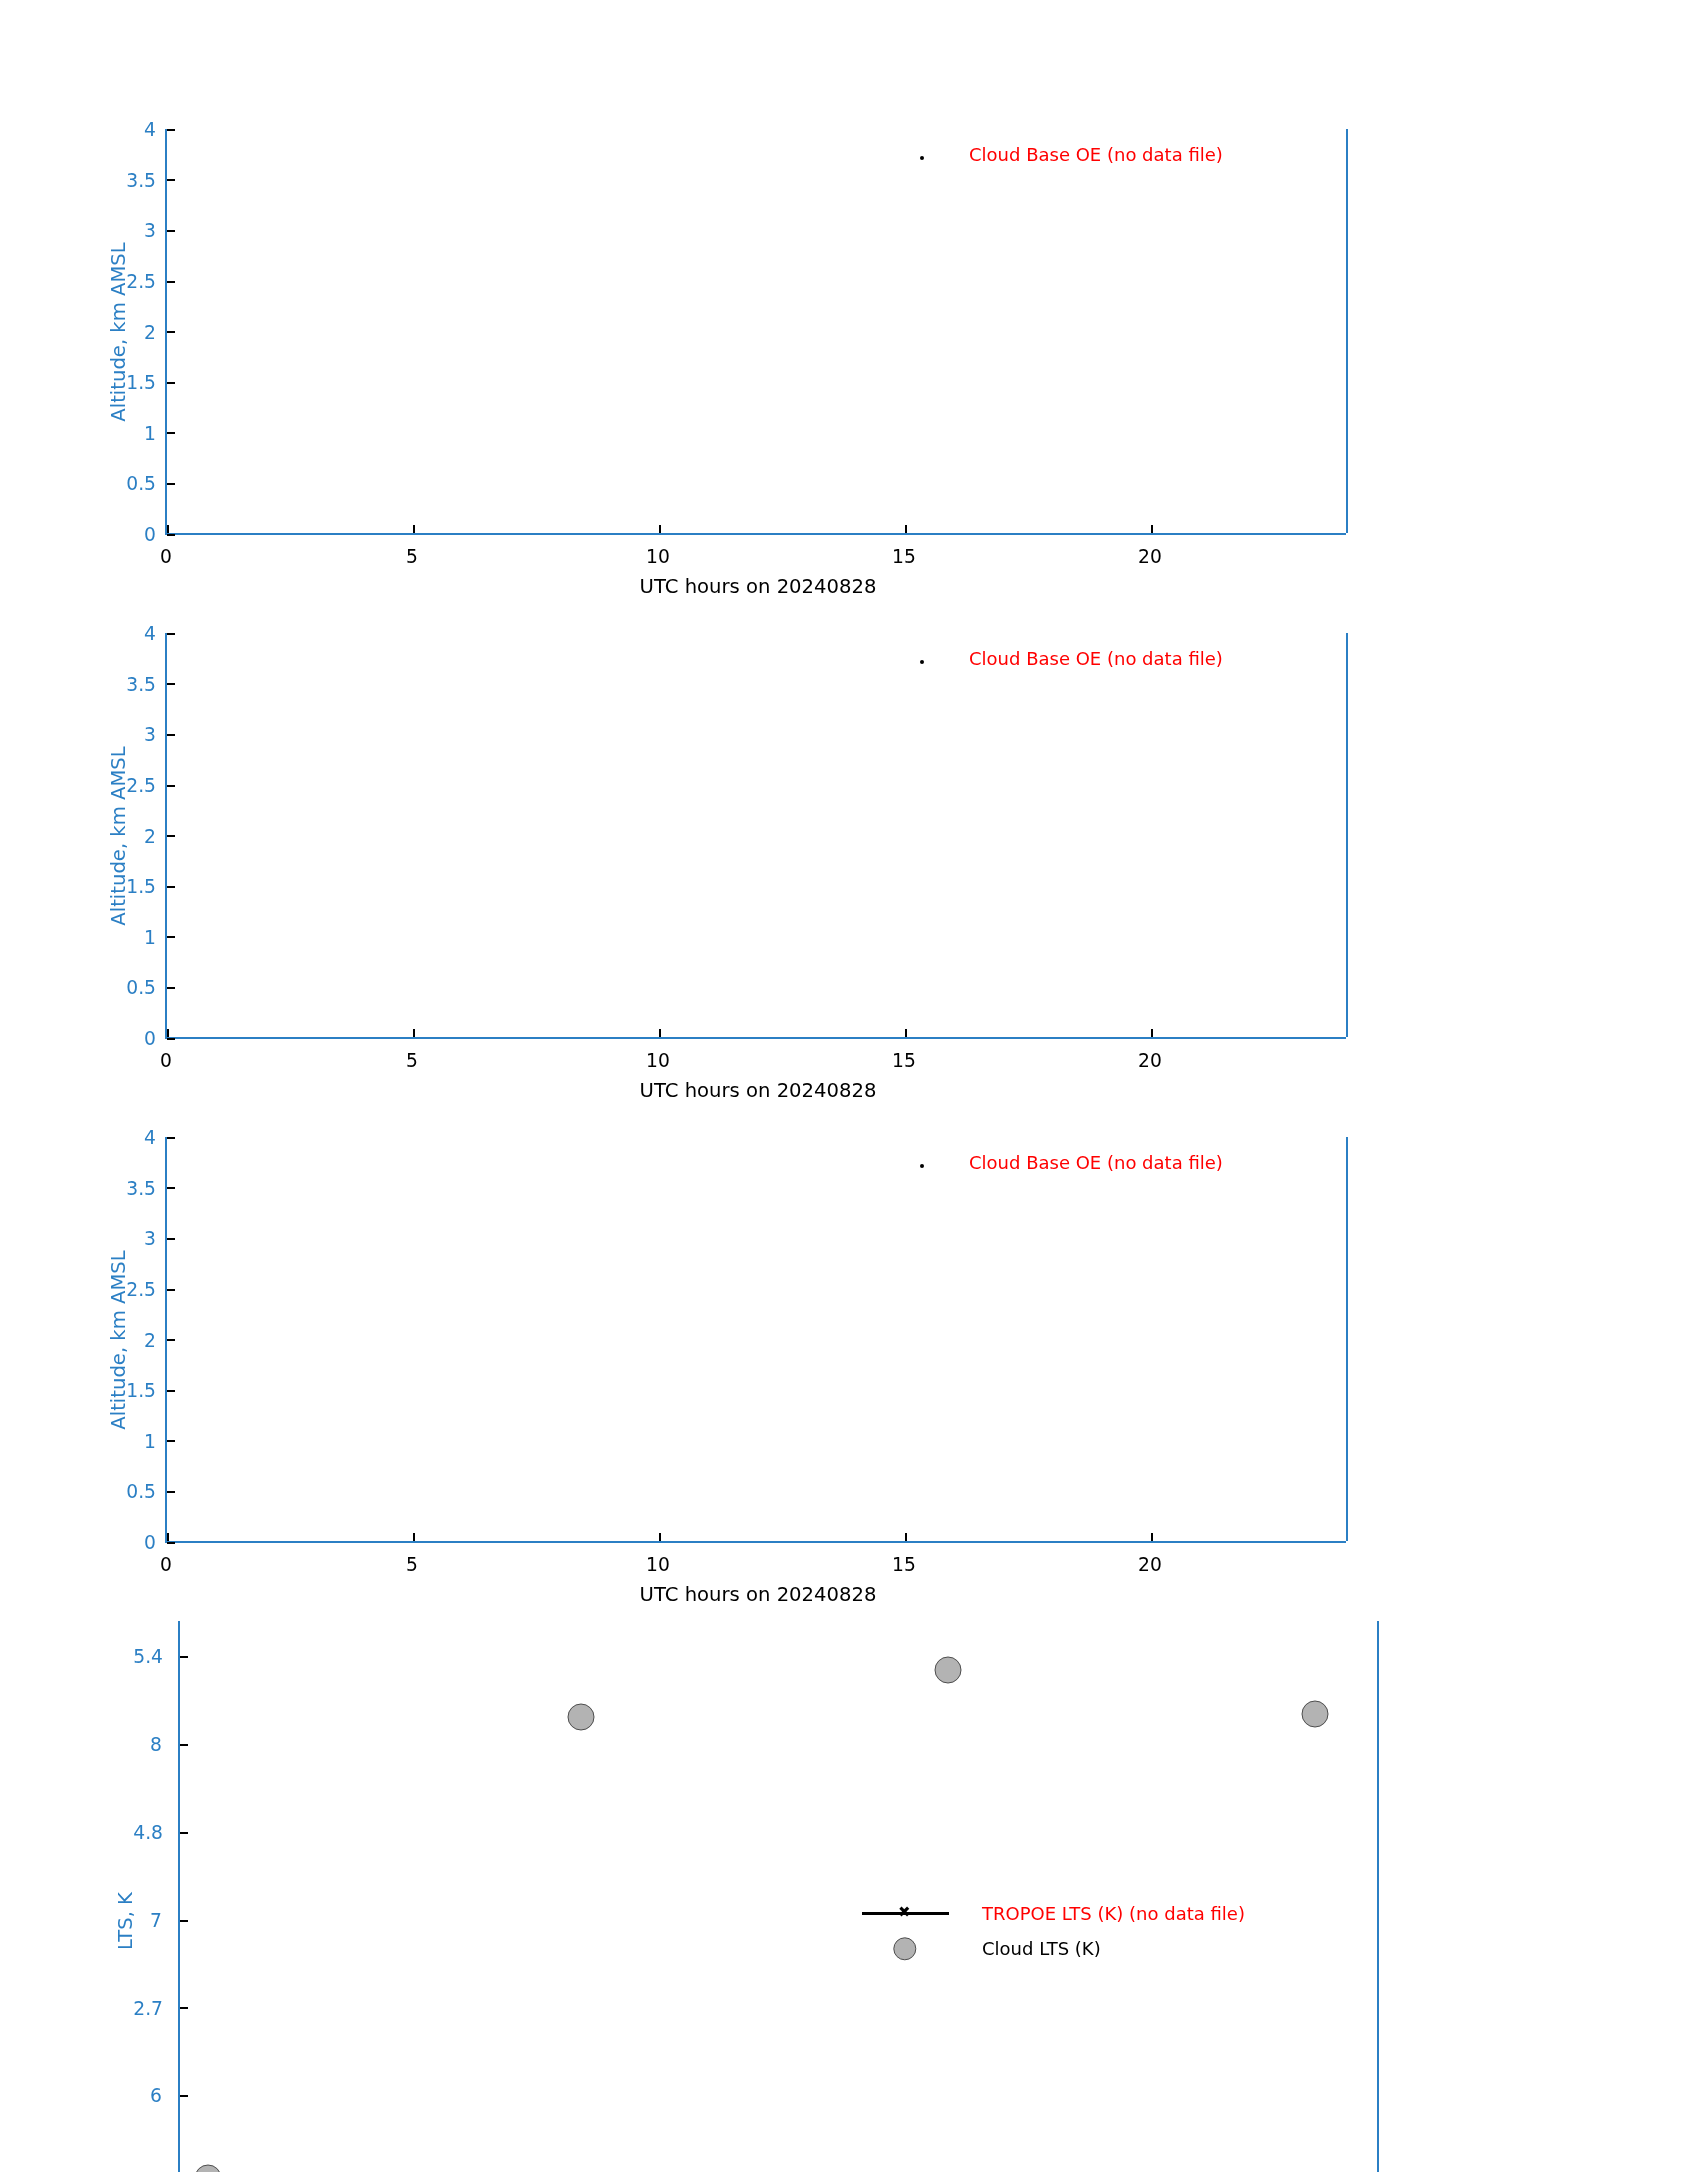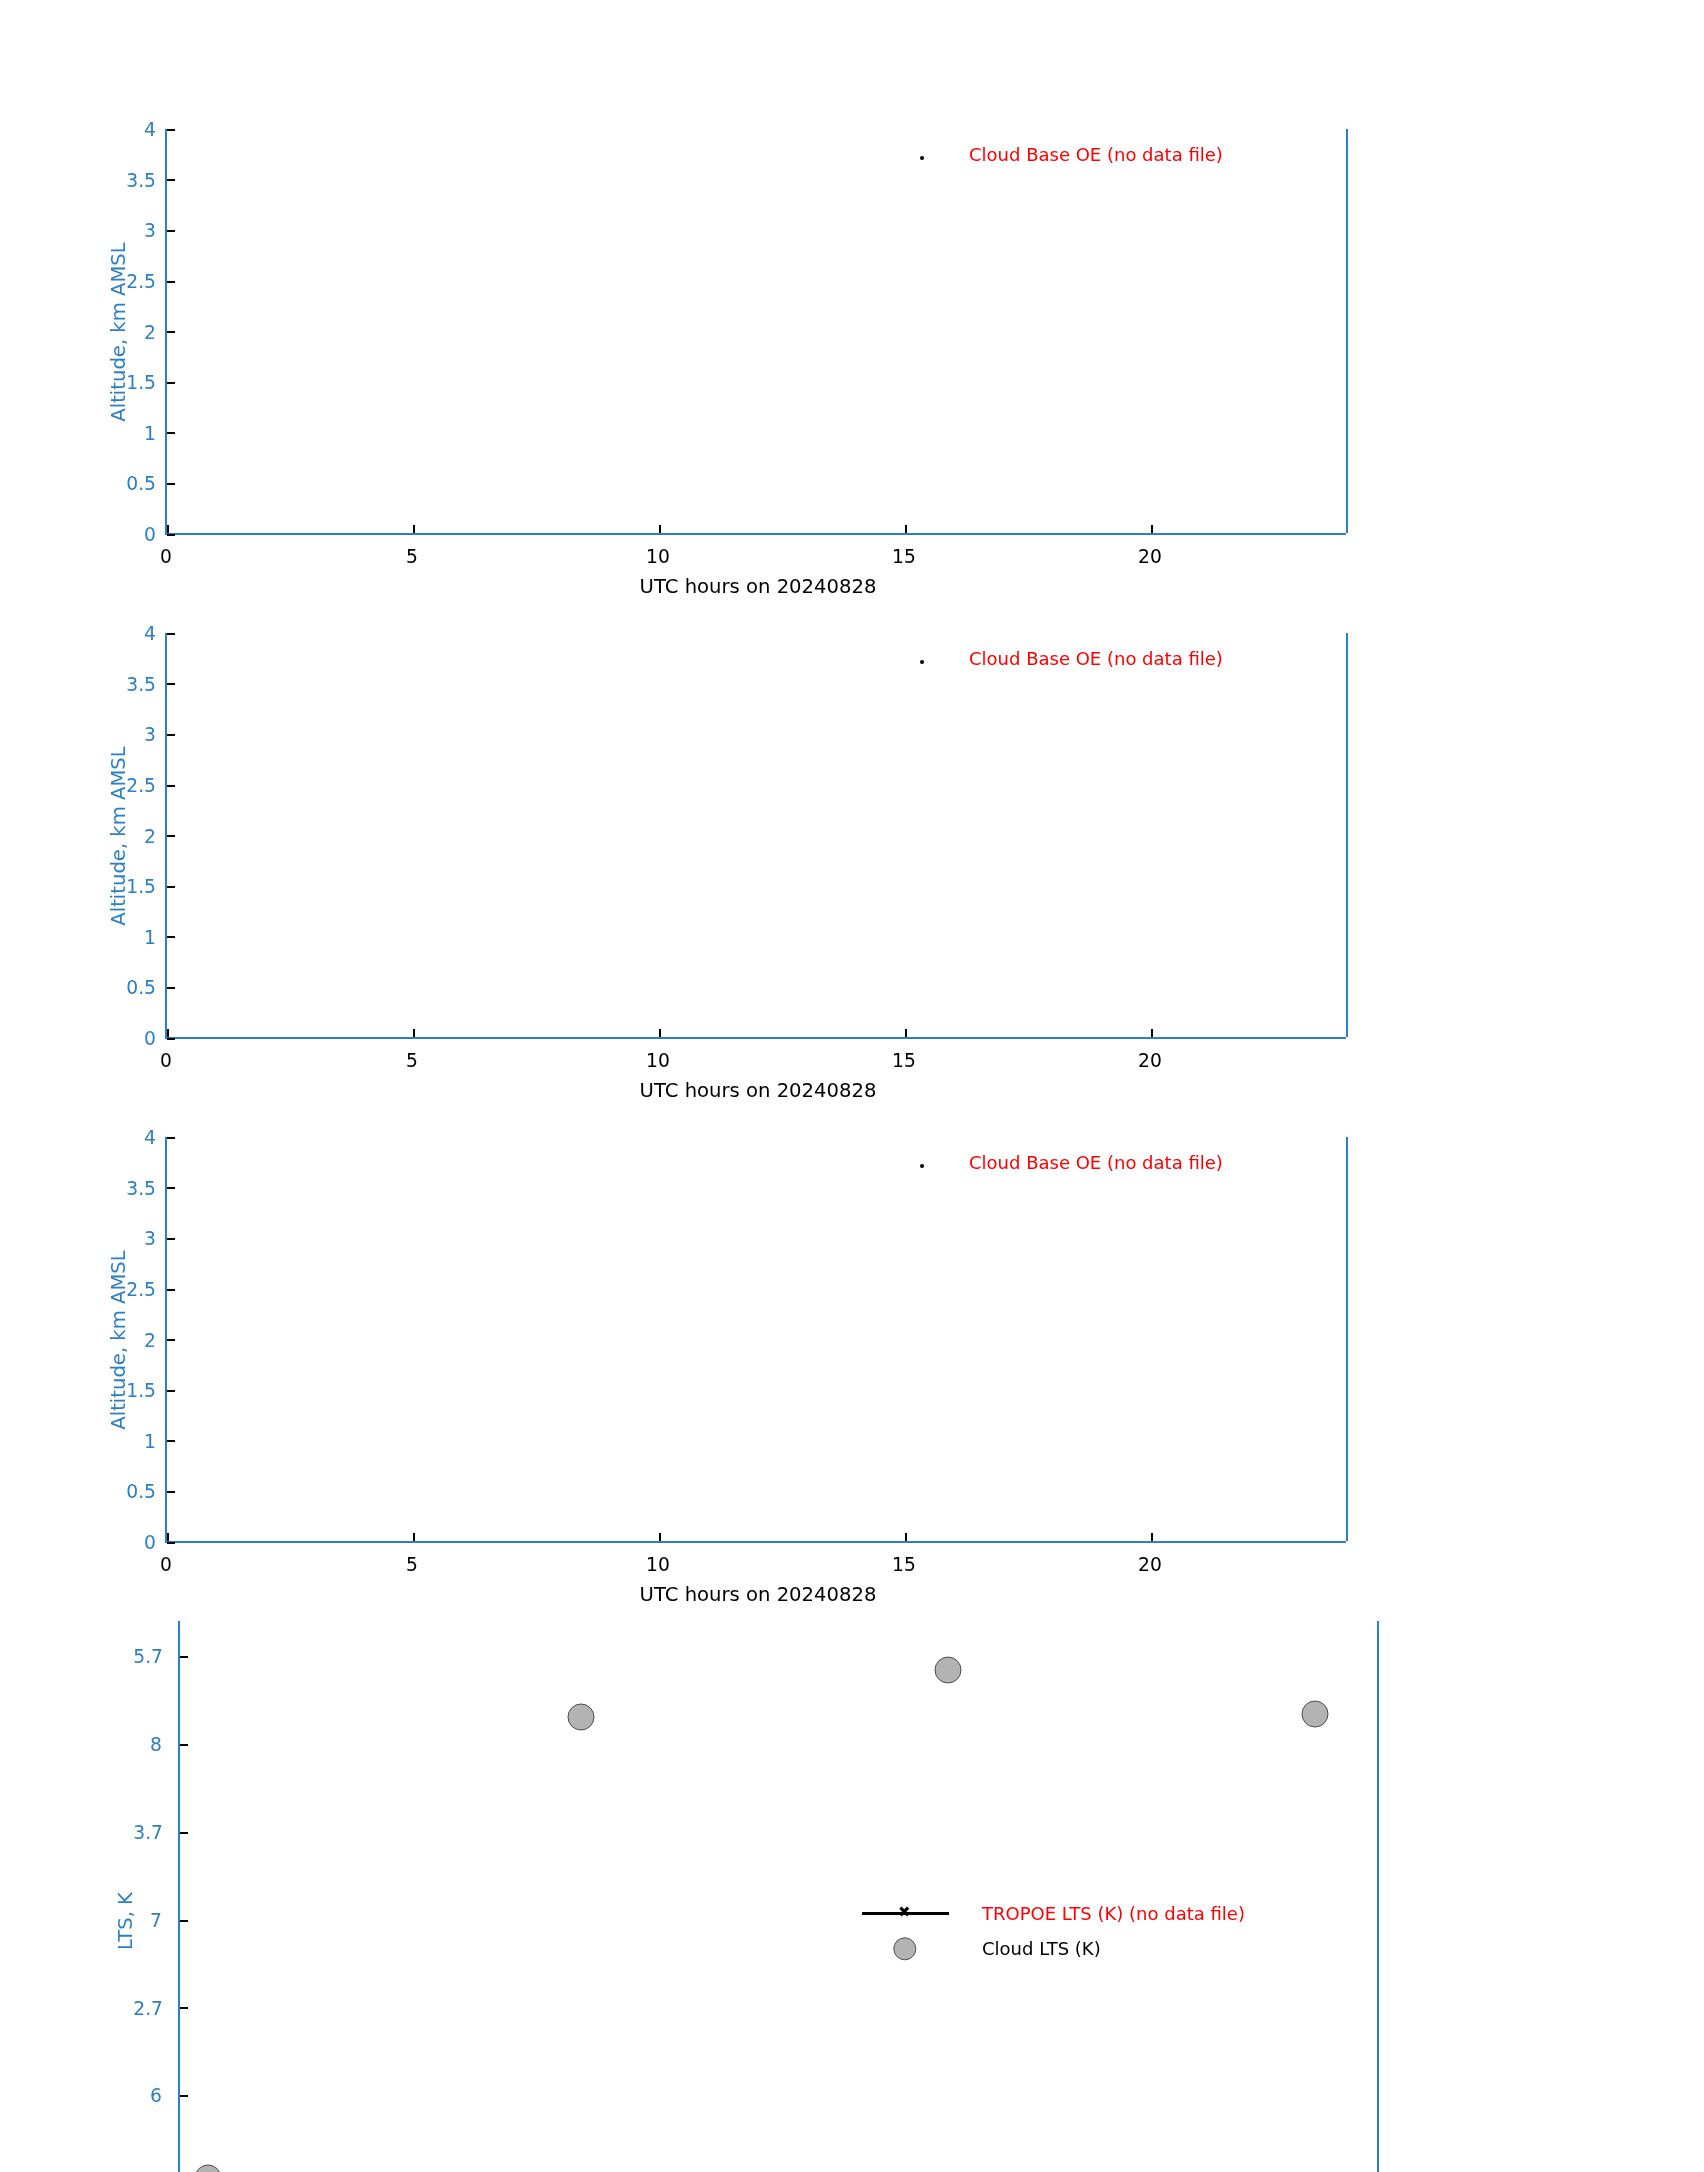--- a/index.html
+++ b/index.html
@@ -286,21 +286,21 @@
       <div class="legend-text-red" style="left:802px; top:282px;">TROPOE LTS (K) (no data file)</div>
 
       <div class="legend-sonde" style="left:725px; top:328px; width:21.4px; height:21.4px;"></div>
       <div class="legend-text-black" style="left:802px; top:317px;">Cloud LTS (K)</div>
     </div>
 
     <div class="ticklabel-y" style="left:96px; top:670px; width:67px;">5.5</div>
     <div class="ticklabel-y" style="left:131px; top:582px; width:31px;">6</div>
     <div class="ticklabel-y" style="left:96px; top:495px; width:67px;">2.7</div>
     <div class="ticklabel-y" style="left:131px; top:407px; width:31px;">7</div>
-    <div class="ticklabel-y" style="left:96px; top:319px; width:67px;">3.7</div>
+    <div class="ticklabel-y" style="left:96px; top:319px; width:67px;">4.8</div>
     <div class="ticklabel-y" style="left:131px; top:231px; width:31px;">8</div>
-    <div class="ticklabel-y" style="left:96px; top:143px; width:67px;">5.7</div>
+    <div class="ticklabel-y" style="left:96px; top:143px; width:67px;">5.4</div>
 
     <div class="axis-title-y" style="left:114px; top:408px;">LTS, K</div>
   </div>
 
 </div>
 
 
 </body></html>

